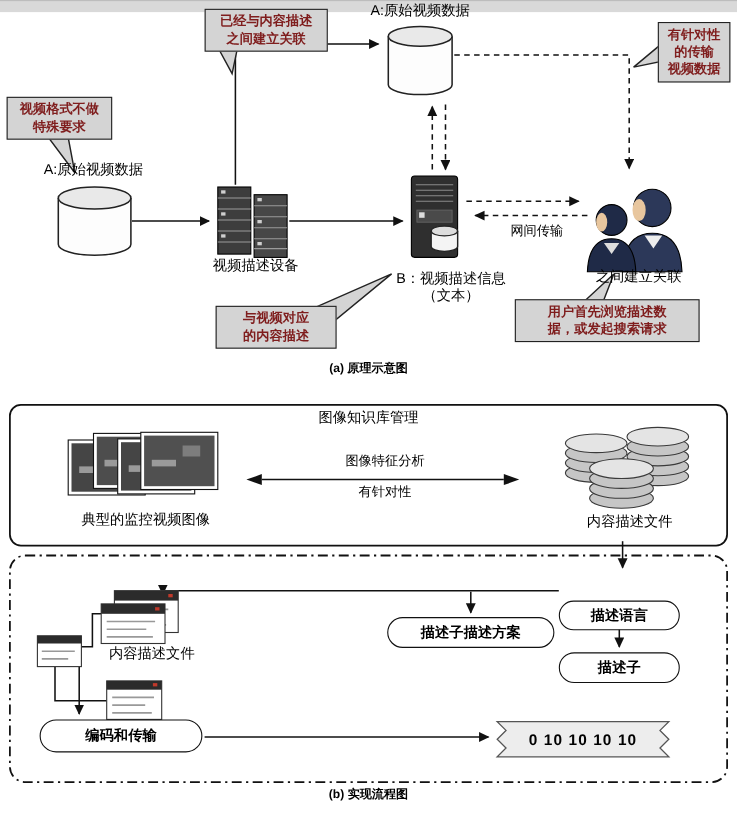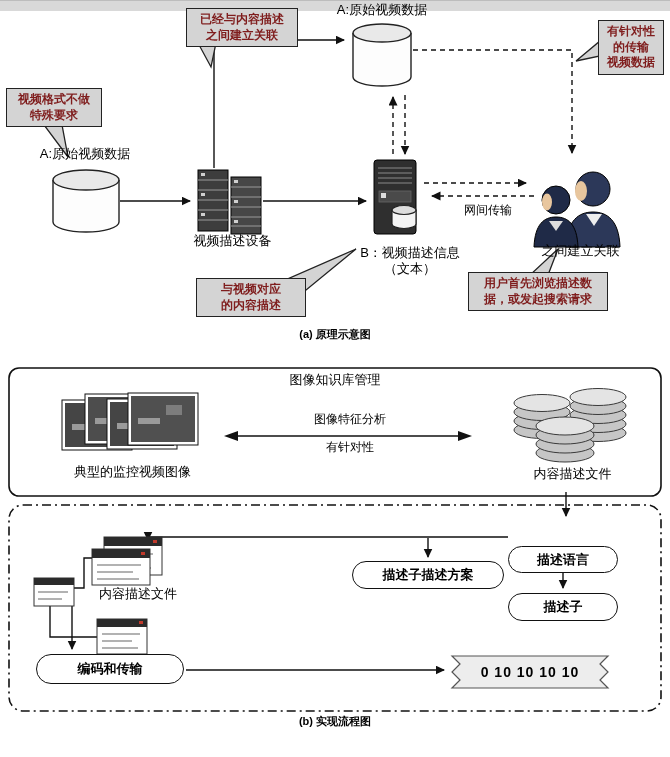--- a/index.html
+++ b/index.html
@@ -224,21 +224,21 @@
 
   <div class="callout" style="left:186px; top:8px; width:112px;">已经与内容描述
 之间建立关联</div>
   <div class="callout" style="left:598px; top:20px; width:66px;">有针对性
 的传输
 视频数据</div>
   <div class="callout" style="left:6px; top:88px; width:96px;">视频格式不做
 特殊要求</div>
   <div class="callout" style="left:196px; top:278px; width:110px;">与视频对应
 的内容描述</div>
-  <div class="callout" style="left:468px; top:272px; width:140px;">用户首先浏览描述数
+  <div class="callout" style="left:468px; top:272px; width:168px;">用户首先浏览描述数
 据，或发起搜索请求</div>
 
   <div class="cap" style="top:327px;">(a) 原理示意图</div>
 
   <div class="lbl" style="left:250px; top:372px; width:170px;">图像知识库管理</div>
   <div class="lbl" style="left:60px; top:464px; width:145px;">典型的监控视频图像</div>
   <div class="lbl small" style="left:297px; top:412px; width:106px;">图像特征分析</div>
   <div class="lbl small" style="left:307px; top:440px; width:86px;">有针对性</div>
   <div class="lbl" style="left:520px; top:466px; width:105px;">内容描述文件</div>
 

